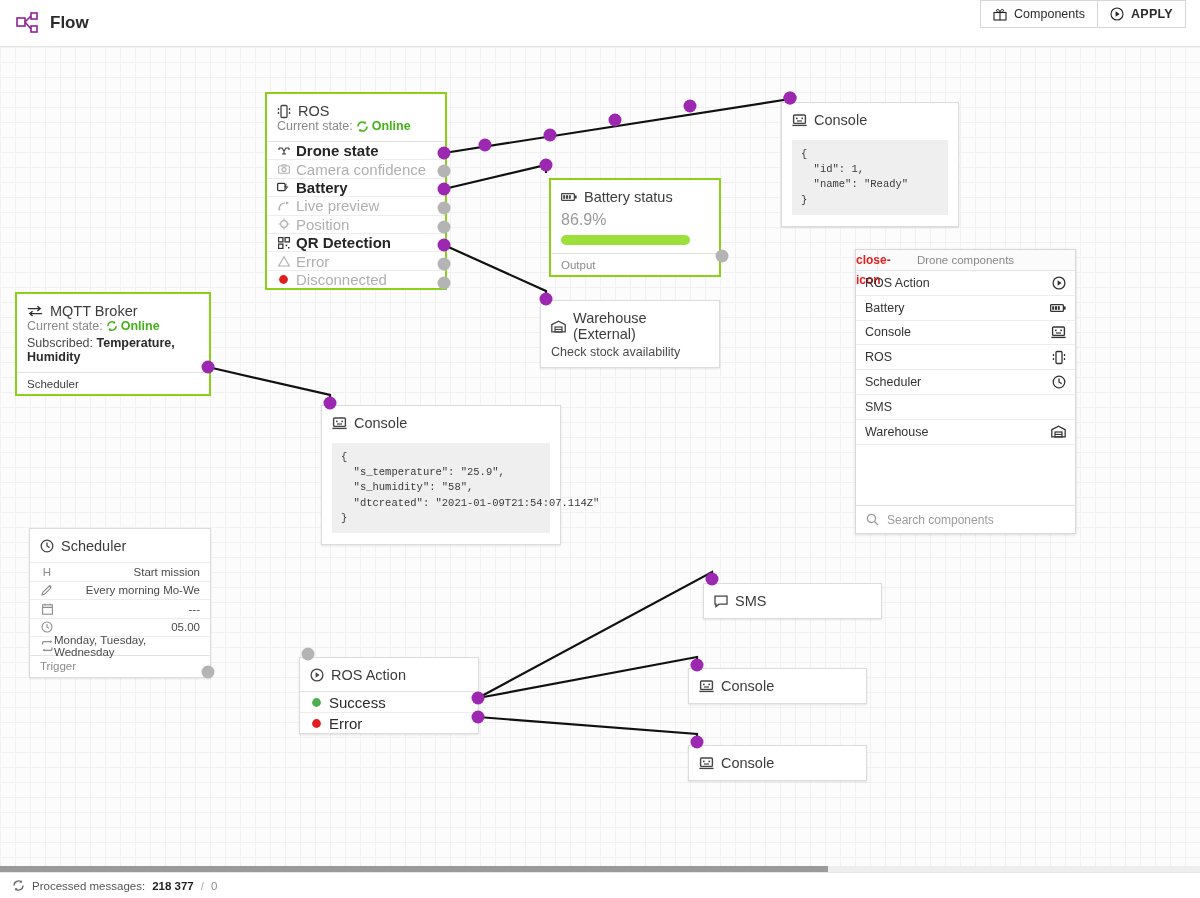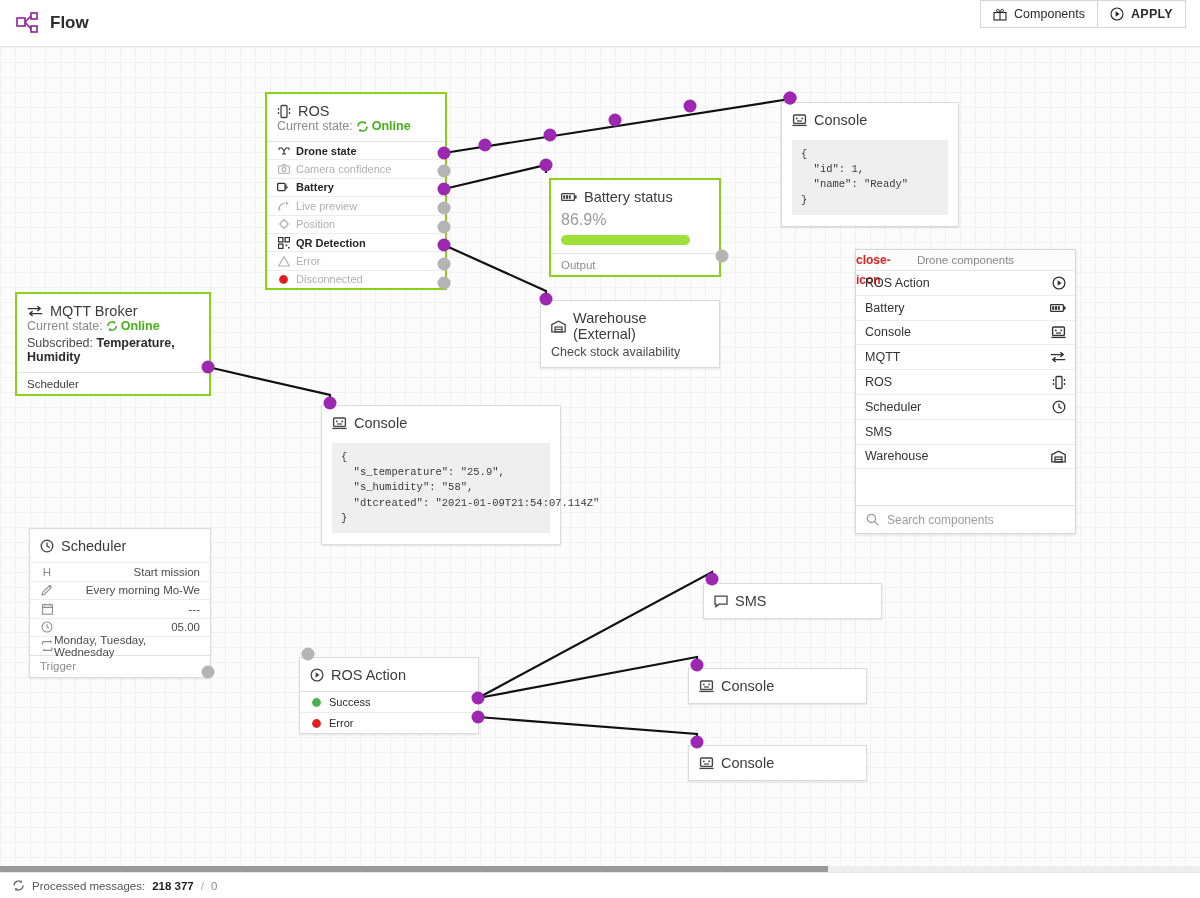--- a/index.html
+++ b/index.html
@@ -49,21 +49,21 @@
   .node.green { border: 2px solid #8cd017; box-shadow: none; }
   .node-head { padding: 9px 10px 8px 10px; }
   .node-title { display: flex; align-items: center; gap: 7px; font-size: 14.5px; color: #3c3c3c; }
   .node-sub { font-size: 12.5px; color: #8a8a8a; display: flex; align-items: flex-start; gap: 3px; }
   .state-online { color: #45b21a; font-weight: bold; display: inline-flex; align-items: center; gap: 3px; }
   .node-desc { font-size: 12.5px; color: #4a4a4a; margin-top: 3px; }
   .sub-strong { color: #2b2b2b; font-weight: bold; }
 
   .port-row {
     position: relative; height: 18.4px; display: flex; align-items: center;
-    gap: 6px; padding: 0 10px; border-top: 1px solid #ededed; font-size: 11px;
+    gap: 6px; padding: 0 10px; border-top: 1px solid #ededed; font-size: 15px;
   }
   .port-row.first { border-top: 1px solid #e2e2e2; }
   .port-row.active { color: #262626; font-weight: bold; }
   .port-row.inactive { color: #b0b0b0; }
   .port-row .r-ico { width: 13px; display: flex; justify-content: center; flex: none; }
 
   .dot {
     position: absolute; width: 13px; height: 13px; border-radius: 50%;
     z-index: 40; transform: translate(-50%, -50%);
   }
@@ -611,29 +611,20 @@
       </div>
       <div class="comp-item">
         <span>Console</span>
         <span class="c-ico">
           <svg width="15" height="13" viewBox="0 0 15 13">
               <rect x="1.6" y="1" width="11.8" height="8.4" rx="1" fill="none" stroke="#333" stroke-width="1.4"></rect>
               <path d="M0.4 11.4h14.2" stroke="#333" stroke-width="1.4"></path>
               <rect x="4" y="3.6" width="1.6" height="1.6" fill="#333"></rect>
               <rect x="9.4" y="3.6" width="1.6" height="1.6" fill="#333"></rect>
               <path d="M5 7h5" stroke="#333" stroke-width="1.2"></path>
-            </svg>
-        </span>
-      </div>
-      <div class="comp-item">
-        <span>MQTT</span>
-        <span class="c-ico">
-          <svg width="16" height="12" viewBox="0 0 16 12">
-              <path d="M0.8 3.6h12.4M10.4 1.2l2.8 2.4-2.8 2.4" fill="none" stroke="#333" stroke-width="1.4"></path>
-              <path d="M15.2 8.6H2.8M5.6 6.2L2.8 8.6l2.8 2.4" fill="none" stroke="#333" stroke-width="1.4"></path>
             </svg>
         </span>
       </div>
       <div class="comp-item">
         <span>ROS</span>
         <span class="c-ico">
           <svg width="14" height="15" viewBox="0 0 14 15">
               <rect x="4" y="1.5" width="6" height="12" rx="1" fill="none" stroke="#333" stroke-width="1.3"></rect>
               <path d="M1.5 4v2M1.5 8v2M12.5 4v2M12.5 8v2" stroke="#333" stroke-width="1.3"></path>
             </svg>

